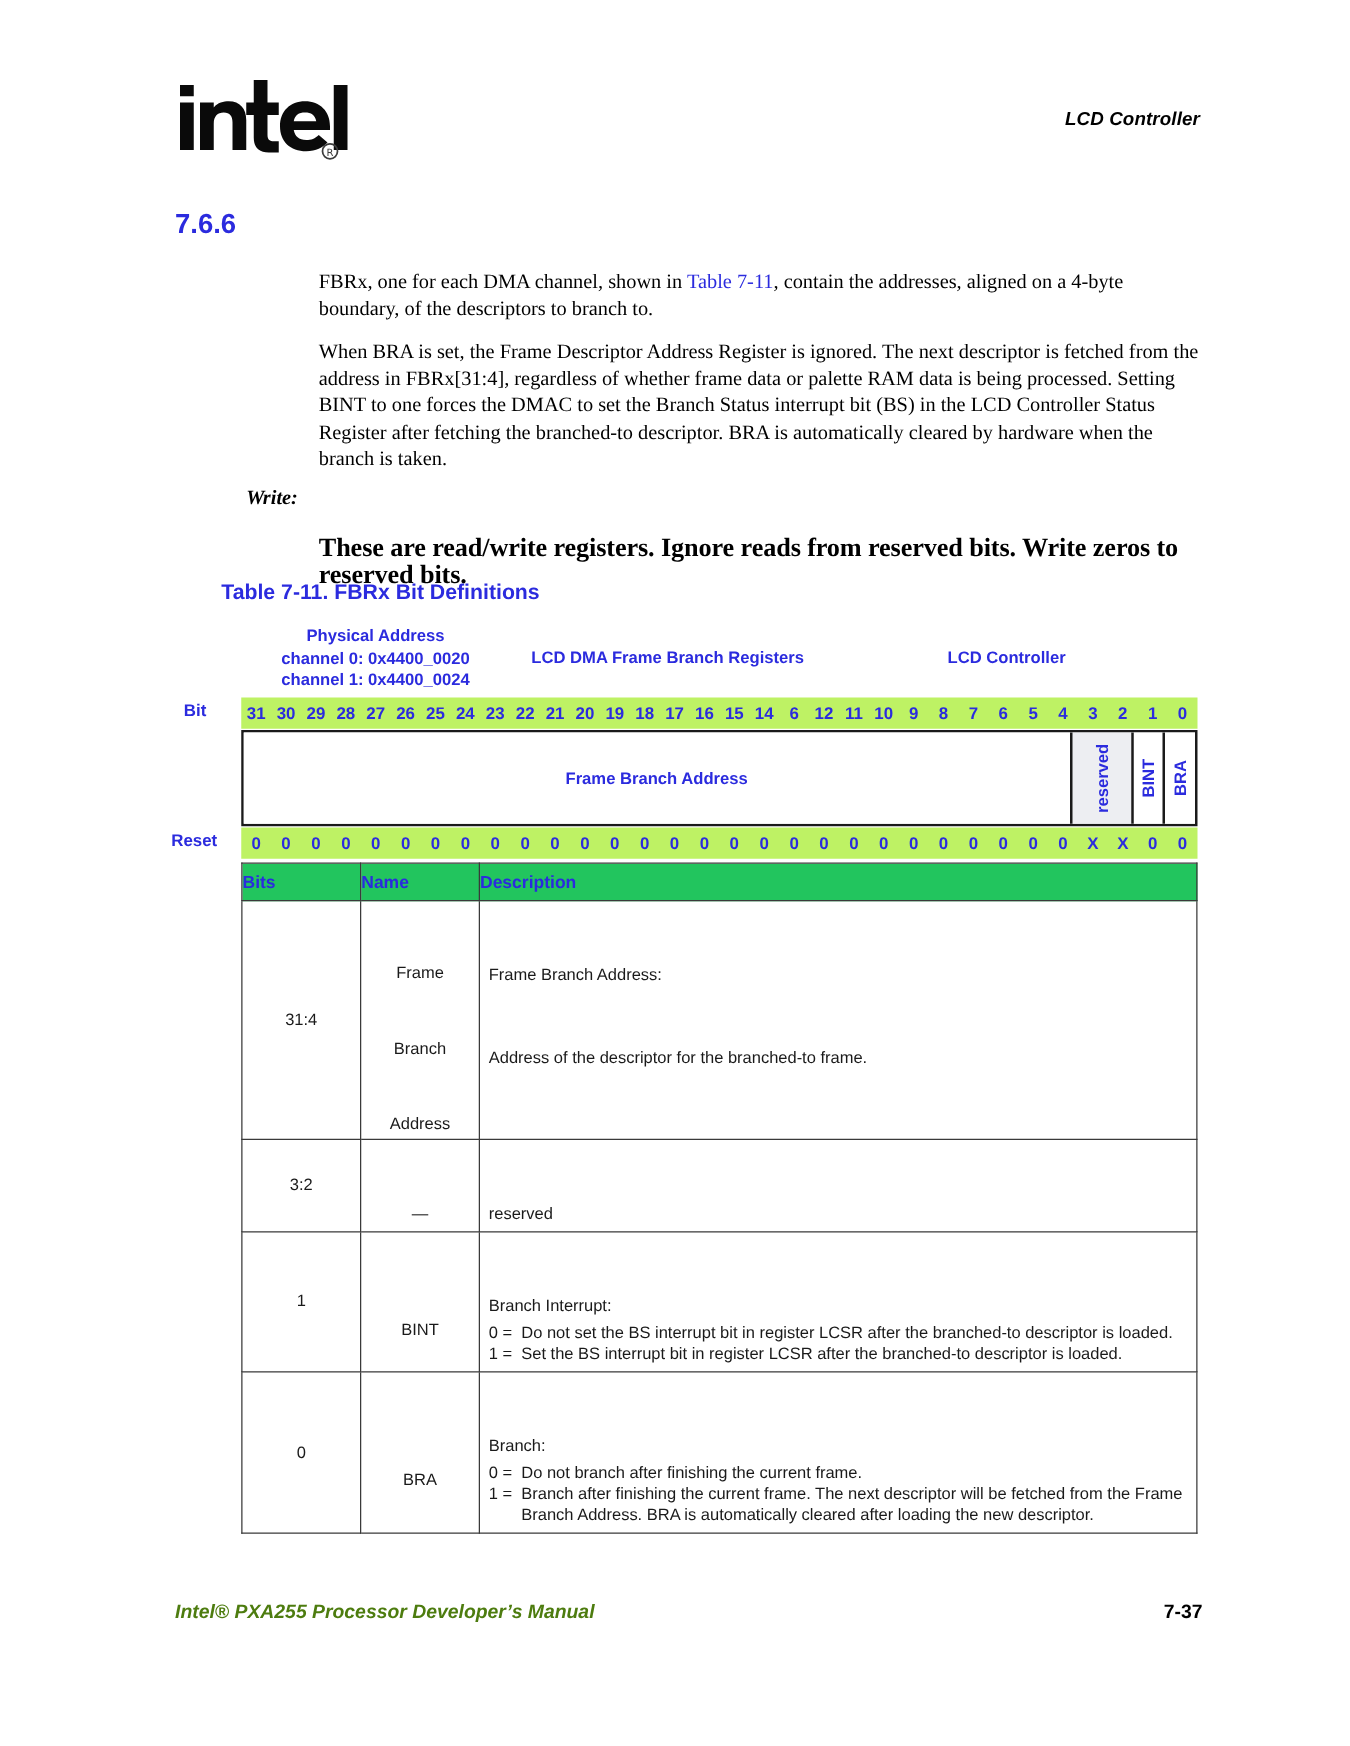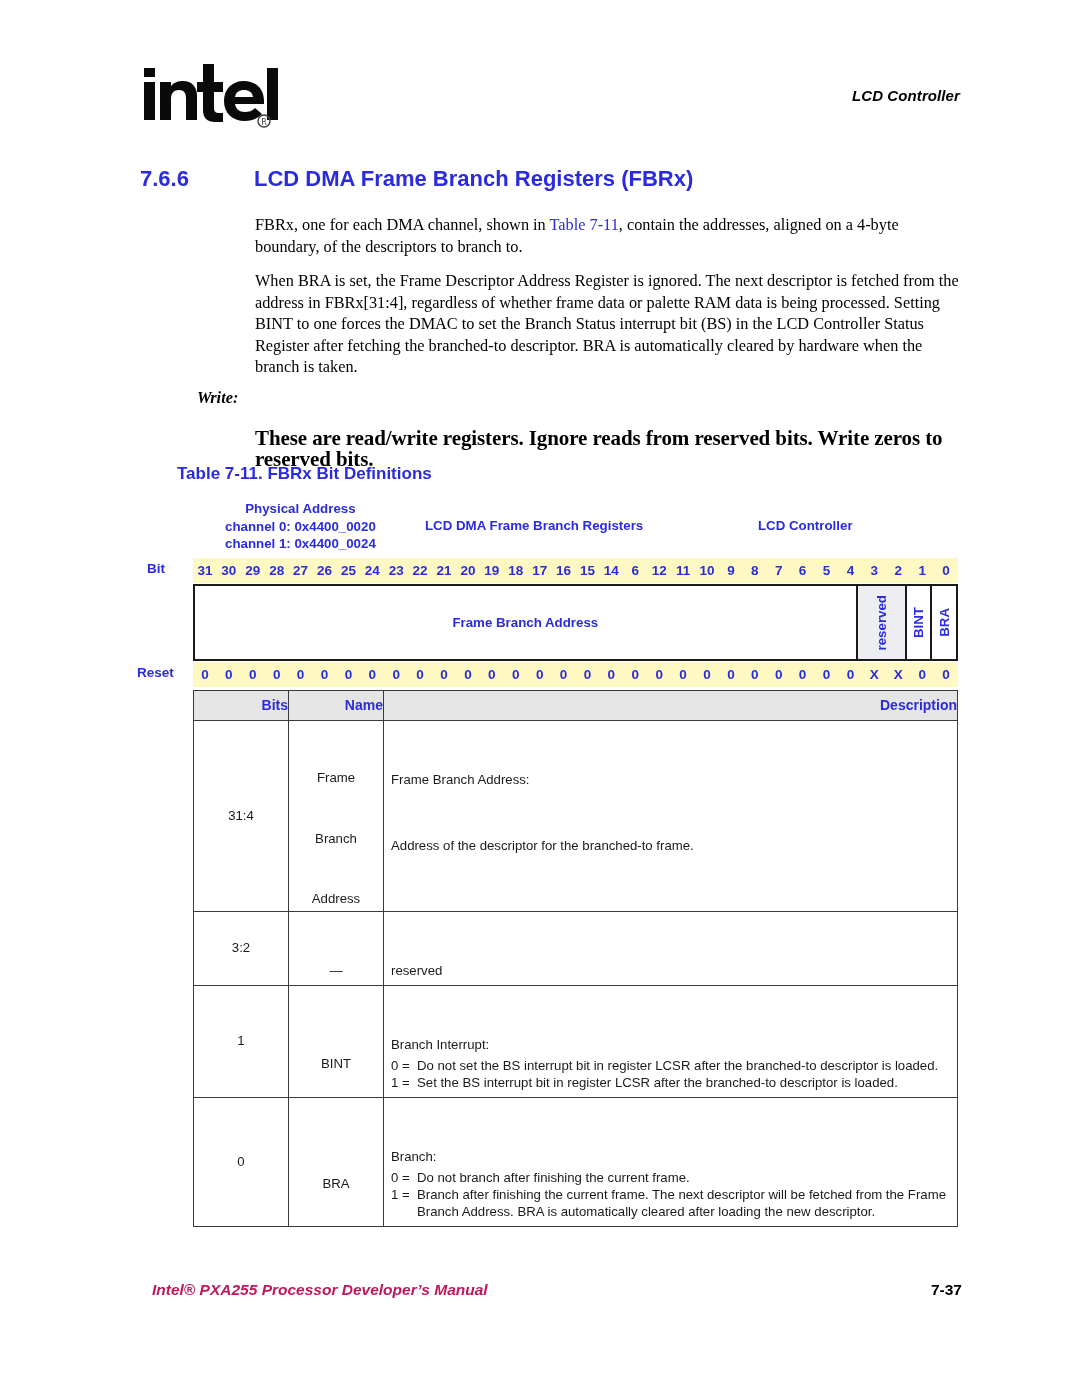--- a/index.html
+++ b/index.html
@@ -176,21 +176,21 @@
     color: #2b2bde;
   }
   .rowlabel.reset { left: -56px; width: 54px; }
 
   .bitcells {
     position: absolute;
     left: 0; top: 0;
     width: 765px;
     height: 25px;
     display: flex;
-    background: #fef9c3;
+    background: #bef264;
   }
   .bitcells .cell {
     flex: 1 1 0;
     text-align: center;
     font-family: "Liberation Sans", sans-serif;
     font-weight: bold;
     font-size: 13.5px;
     color: #2b2bde;
     line-height: 25px;
   }
@@ -236,27 +236,27 @@
     border-collapse: collapse;
     table-layout: fixed;
     font-family: "Liberation Sans", sans-serif;
   }
   .bittable th, .bittable td {
     border: 1px solid #3a3a3a;
     vertical-align: top;
     padding: 0;
   }
   .bittable thead th {
-    text-align: right;
+    text-align: left;
     font-family: "Liberation Sans", sans-serif;
     font-weight: bold;
     font-size: 14px;
     color: #2b2bde;
     padding: 6px 0 7px 0;
-    background: #e5e5e5;
+    background: #22c55e;
   }
   .bittable td.c-bits,
   .bittable td.c-name {
     text-align: center;
     vertical-align: middle;
     font-size: 13.2px;
     color: #1a1a1a;
     padding: 4px 2px;
     line-height: 15.5px;
   }
@@ -275,27 +275,27 @@
     flex: 0 0 auto;
     width: 26px;
     white-space: nowrap;
   }
   .desc-item .v { flex: 1 1 auto; }
   .gap { height: 4px; }
 
   
   .footer-left {
     position: absolute;
-    left: 152px;
+    left: 140px;
     top: 1281px;
     font-family: "Liberation Sans", sans-serif;
     font-weight: bold;
     font-style: italic;
     font-size: 15.5px;
-    color: #be185d;
+    color: #4d7c0f;
   }
   .footer-right {
     position: absolute;
     right: 118px;
     top: 1281px;
     font-family: "Liberation Sans", sans-serif;
     font-weight: bold;
     font-size: 15.5px;
     color: #000000;
   }
@@ -318,21 +318,20 @@
       <g fill="none" stroke="#3d3d3d" stroke-width="1.4">
         <circle cx="124" cy="63" r="6"></circle>
       </g>
       <text x="124" y="66.5" font-family="DejaVu Sans, sans-serif" font-size="8" fill="#3d3d3d" text-anchor="middle">R</text>
     </svg>
   </div>
 
   <div class="hdr-chapter">LCD Controller</div>
 
   <div class="sec-num">7.6.6</div>
-  <div class="sec-title">LCD DMA Frame Branch Registers (FBRx)</div>
 
   <div class="para" id="para1">
     <span>FBRx, one for each DMA channel, shown in </span><span class="xref">Table 7-11</span><span>, contain the addresses, aligned on a 4-byte boundary, of the descriptors to branch to.</span>
   </div>
 
   <div class="para" id="para2">When BRA is set, the Frame Descriptor Address Register is ignored. The next descriptor is fetched from the address in FBRx[31:4], regardless of whether frame data or palette RAM data is being processed. Setting BINT to one forces the DMAC to set the Branch Status interrupt bit (BS) in the LCD Controller Status Register after fetching the branched-to descriptor. BRA is automatically cleared by hardware when the branch is taken.</div>
 
   <div class="note-label">Write:</div>
 
   <div class="rw-statement">These are read/write registers. Ignore reads from reserved bits. Write zeros to reserved bits.</div>

